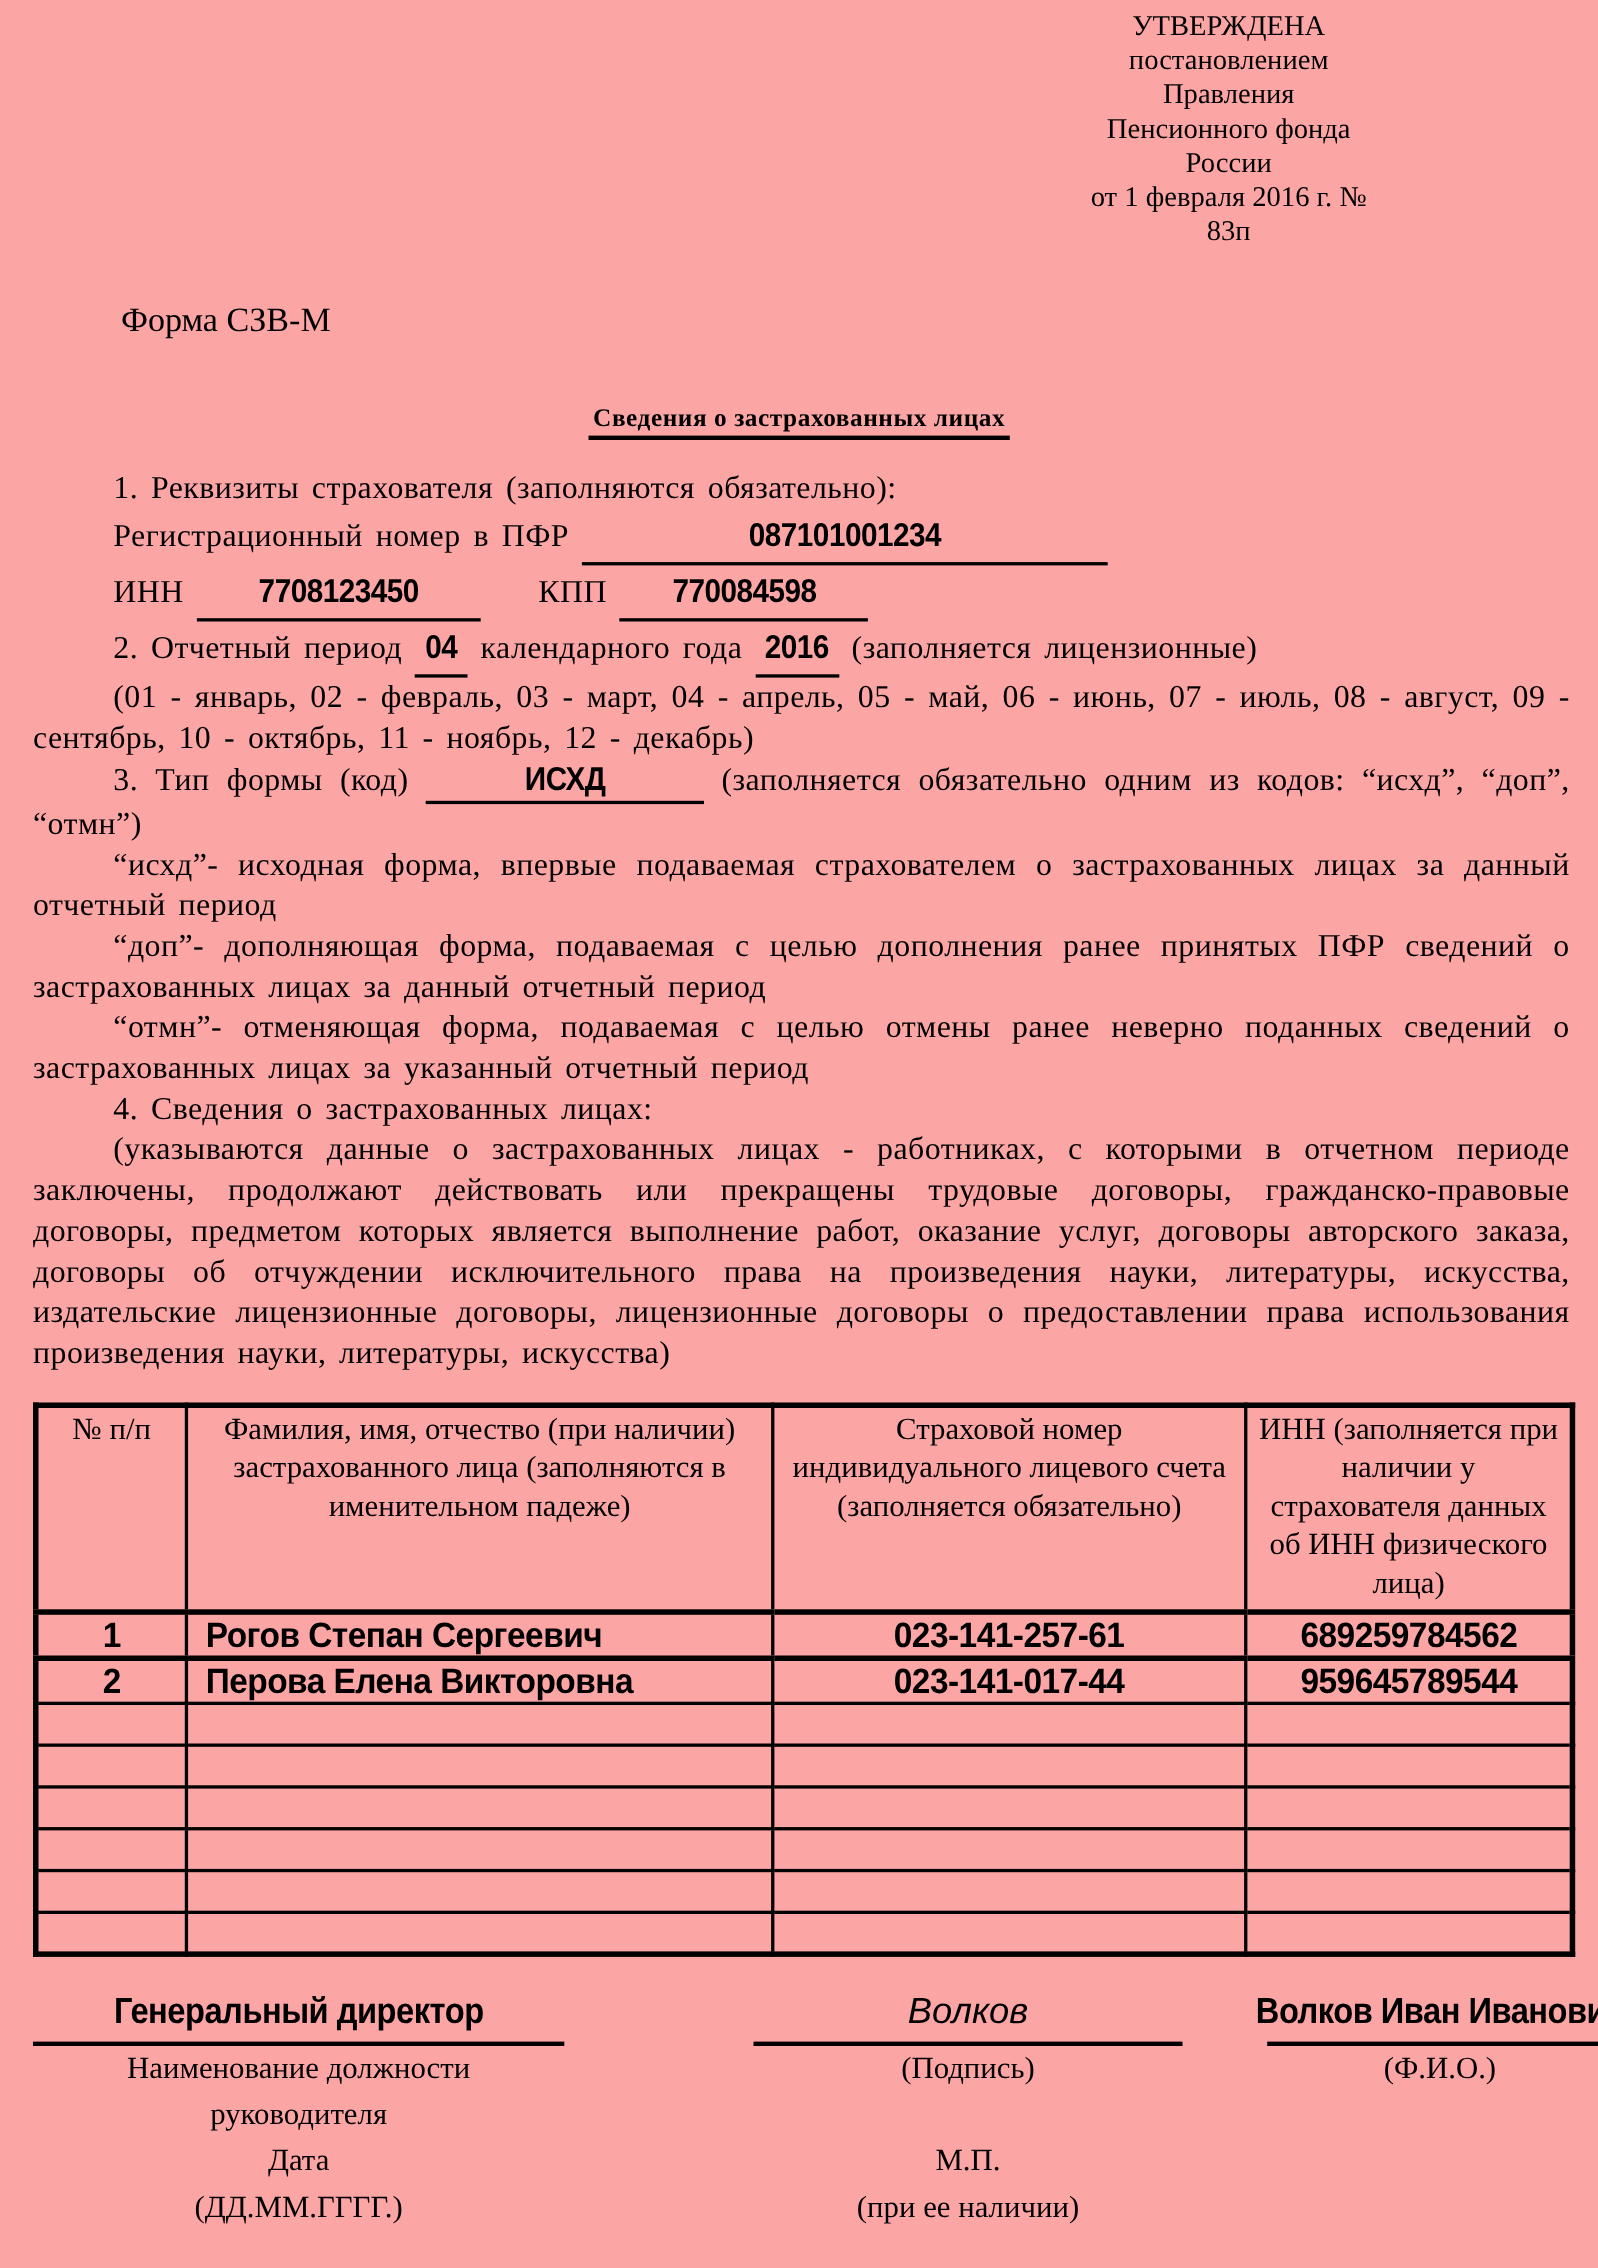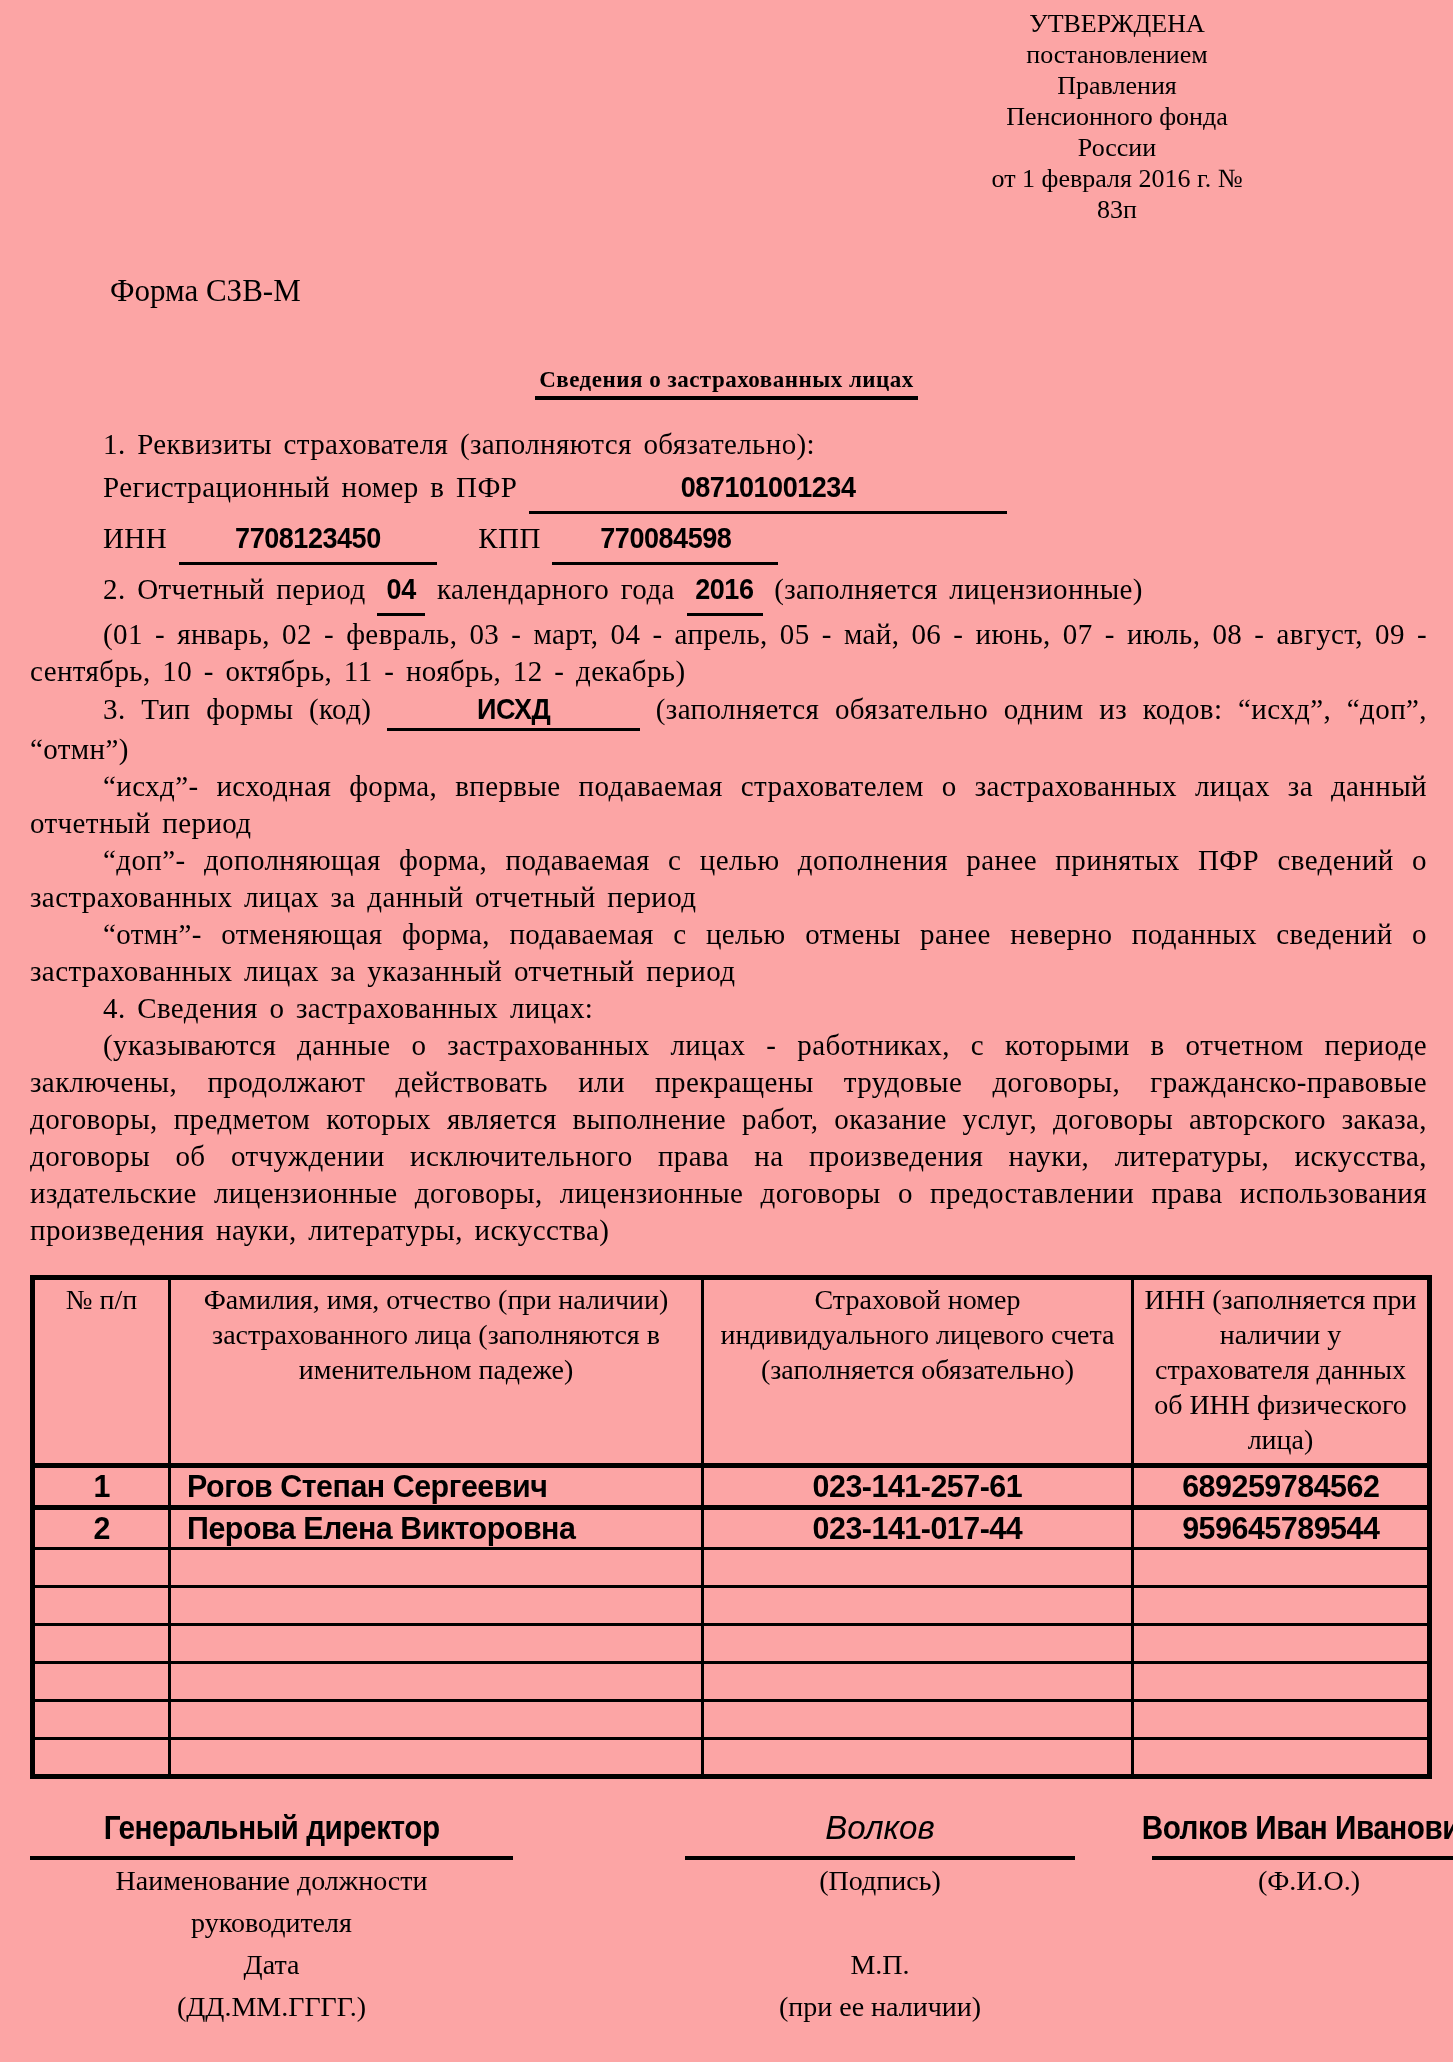--- a/index.html
+++ b/index.html
@@ -18,21 +18,21 @@
 
   .body { margin:26px 26px 0 30px; font-size:29px; line-height:37px; text-align:justify;
           word-spacing:4px; letter-spacing:.4px; }
   .para { text-indent:73px; }
   .cred { padding-left:73px; line-height:48px; text-align:left; }
 
   .blank { display:inline-block; border-bottom:3px solid #000; text-align:center;
            vertical-align:baseline; text-indent:0; }
   .w-reg{width:478px;} .w-name{width:535px;} .w-inn{width:258px;} .w-kpp{width:226px;}
   .w-period{width:48px;} .w-year{width:76px;} .w-type{width:253px;}
-  .gap-kpp{ margin-left:30px; }
+  .gap-kpp{ margin-left:41px; }
 
   .fill { font-family:"Liberation Sans", sans-serif; font-weight:bold; font-size:30px;
           display:inline-block; transform:scaleX(.9); transform-origin:center;
           letter-spacing:-.5px; white-space:nowrap; word-spacing:0; }
 
   
   table.insured { border-collapse:collapse; margin:26px 0 0 30px; width:1397px;
                   table-layout:fixed; border:5px solid #000; }
   .insured th, .insured td { border:3px solid #000; }
   .insured th { font-weight:normal; font-size:28px; line-height:35px;

